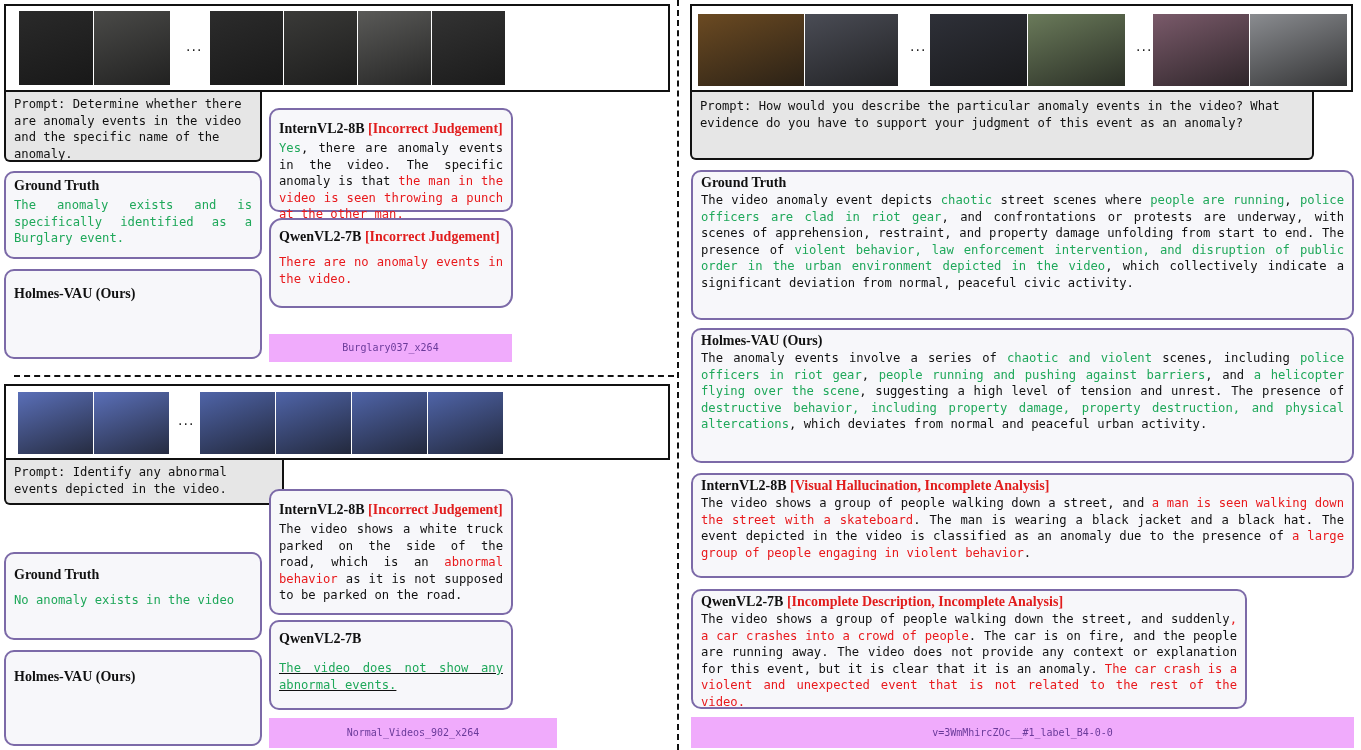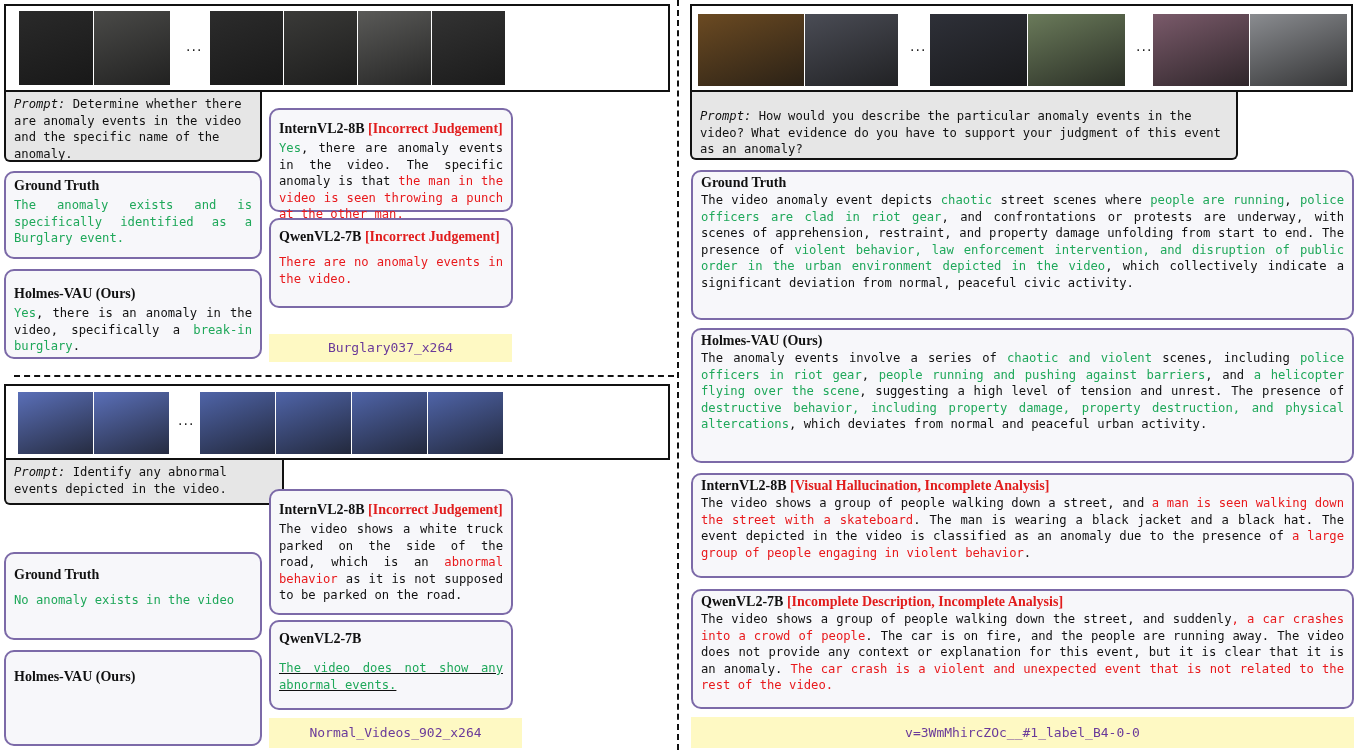--- a/index.html
+++ b/index.html
@@ -3,30 +3,30 @@
 <meta charset="utf-8">
 <style>
   * { box-sizing: border-box; margin: 0; padding: 0; }
   body { width: 1361px; height: 750px; background: #ffffff; position: relative; overflow: hidden;
          font-family: "DejaVu Sans Mono", "Liberation Mono", monospace; }
   .filmstrip { position: absolute; border: 2px solid #111; background: #fff; }
   .frame { position: absolute; }
   .dots { position: absolute; font-family: "DejaVu Sans", sans-serif; font-size: 14px; color: #222; letter-spacing: 1px; }
   .prompt { position: absolute; background: #e6e6e6; border: 2px solid #111; border-top: none;
             border-radius: 0 0 6px 6px; padding: 4px 8px; font-size: 12.2px; line-height: 16.5px; color: #111; }
-  .prompt .plabel { font-style: italic; }
+  .prompt .plabel { }
   .card { position: absolute; background: #f7f7fa; border: 2px solid #7c6aa8; border-radius: 10px;
           padding: 4px 8px; }
   .card .title { font-family: Liberation Serif, serif; font-weight: bold; font-size: 14px;
                  color: #111; line-height: 18px; }
   .card .title .tag { color: #e11d1d; }
   .card .body { font-size: 12.2px; line-height: 16.5px; color: #111; text-align: justify; margin-top: 2px; }
   .g { color: #1fa85a; }
   .r { color: #e8191c; }
-  .idbar { position: absolute; background: #fef9c3; color: #6a3a9a; font-size: 13px; text-align: center; }
+  .idbar { position: absolute; background: #f0abfc; color: #6a3a9a; font-size: 10px; text-align: center; }
   .hdash { position: absolute; height: 0; border-top: 2px dashed #111; }
   .vdash { position: absolute; width: 0; border-left: 2px dashed #111; }
 </style>
 </head>
 <body>
 
 <div class="vdash" style="left:677px; top:0; height:750px;"></div>
 <div class="hdash" style="left:14px; top:375px; width:660px;"></div>
 
 <div class="filmstrip" style="left:4px; top:4px; width:666px; height:88px;">
@@ -40,27 +40,26 @@
 </div>
 <div class="prompt" style="left:4px; top:92px; width:258px; height:70px;">
   <span class="plabel">Prompt:</span><span> Determine whether there are anomaly events in the video and the specific name of the anomaly.</span>
 </div>
 <div class="card" style="left:4px; top:171px; width:258px; height:88px;">
   <div class="title">Ground Truth</div>
   <div class="body"><span class="g">The anomaly exists and is specifically identified as a Burglary event.</span></div>
 </div>
 <div class="card" style="left:4px; top:269px; width:258px; height:90px;">
   <div class="title" style="margin-top:10px;">Holmes-VAU (Ours)</div>
-  <div class="body"><span class="g">Yes</span><span>, there is an anomaly in the video, specifically a </span><span class="g">break-in burglary</span><span>.</span></div>
 </div>
 <div class="card" style="left:269px; top:108px; width:244px; height:104px;">
   <div class="title" style="margin-top:6px;"><span>InternVL2-8B</span> <span class="tag">[Incorrect Judgement]</span></div>
   <div class="body"><span class="g">Yes</span><span>, there are anomaly events in the video. The specific anomaly is that </span><span class="r">the man in the video is seen throwing a punch at the other man.</span></div>
 </div>
-<div class="card" style="left:269px; top:218px; width:244px; height:90px;">
+<div class="card" style="left:269px; top:218px; width:244px; height:90px;border-radius:13px;">
   <div class="title" style="margin-top:4px;"><span>QwenVL2-7B</span> <span class="tag">[Incorrect Judgement]</span></div>
   <div class="body" style="margin-top:8px;"><span class="r">There are no anomaly events in the video.</span></div>
 </div>
 <div class="idbar" style="left:269px; top:334px; width:243px; height:28px; line-height:28px;">Burglary037_x264</div>
 
 <div class="filmstrip" style="left:4px; top:384px; width:666px; height:76px;">
   <div class="frame" style="left: 12px; top: 6px; width: 75px; height: 62px; background: linear-gradient(160deg, rgb(90, 111, 184) 0%, rgb(17, 17, 17) 140%);"></div>
   <div class="frame" style="left: 88px; top: 6px; width: 75px; height: 62px; background: linear-gradient(160deg, rgb(90, 111, 184) 0%, rgb(17, 17, 17) 140%);"></div>
   <span class="dots" style="left:172px; top:26px;">...</span>
   <div class="frame" style="left: 194px; top: 6px; width: 75px; height: 62px; background: linear-gradient(160deg, rgb(79, 100, 168) 0%, rgb(17, 17, 17) 140%);"></div>
@@ -79,44 +78,44 @@
   <div class="title" style="margin-top:12px;">Holmes-VAU (Ours)</div>
 </div>
 <div class="card" style="left:269px; top:489px; width:244px; height:126px;">
   <div class="title" style="margin-top:6px;"><span>InternVL2-8B</span> <span class="tag">[Incorrect Judgement]</span></div>
   <div class="body"><span>The video shows a white truck parked on the side of the road, which is an </span><span class="r">abnormal behavior</span><span> as it is not supposed to be parked on the road.</span></div>
 </div>
 <div class="card" style="left:269px; top:620px; width:244px; height:90px;">
   <div class="title" style="margin-top:4px;"><span>QwenVL2-7B</span></div>
   <div class="body" style="margin-top:12px;text-decoration:underline;"><span class="g">The video does not show any abnormal events.</span></div>
 </div>
-<div class="idbar" style="left:269px; top:718px; width:253px; height:30px; line-height:30px;text-align:center;">Normal_Videos_902_x264</div>
+<div class="idbar" style="left:269px; top:718px; width:288px; height:30px; line-height:30px;text-align:center;">Normal_Videos_902_x264</div>
 
 <div class="filmstrip" style="left:690px; top:4px; width:663px; height:88px;">
   <div class="frame" style="left: 6px; top: 8px; width: 106px; height: 72px; background: linear-gradient(160deg, rgb(107, 74, 34) 0%, rgb(17, 17, 17) 140%);"></div>
   <div class="frame" style="left: 113px; top: 8px; width: 93px; height: 72px; background: linear-gradient(160deg, rgb(74, 76, 85) 0%, rgb(17, 17, 17) 140%);"></div>
   <span class="dots" style="left:218px; top:32px;">...</span>
   <div class="frame" style="left: 238px; top: 8px; width: 97px; height: 72px; background: linear-gradient(160deg, rgb(46, 48, 56) 0%, rgb(17, 17, 17) 140%);"></div>
   <div class="frame" style="left: 336px; top: 8px; width: 97px; height: 72px; background: linear-gradient(160deg, rgb(106, 122, 90) 0%, rgb(17, 17, 17) 140%);"></div>
   <span class="dots" style="left:444px; top:32px;">...</span>
   <div class="frame" style="left: 461px; top: 8px; width: 96px; height: 72px; background: linear-gradient(160deg, rgb(122, 90, 106) 0%, rgb(17, 17, 17) 140%);"></div>
   <div class="frame" style="left: 558px; top: 8px; width: 97px; height: 72px; background: linear-gradient(160deg, rgb(138, 140, 144) 0%, rgb(17, 17, 17) 140%);"></div>
 </div>
-<div class="prompt" style="left:690px; top:92px; width:548px; height:68px; padding-top:16px;">
+<div class="prompt" style="left:690px; top:92px; width:624px; height:68px; padding-top:6px;">
   <span class="plabel">Prompt:</span><span> How would you describe the particular anomaly events in the video? What evidence do you have to support your judgment of this event as an anomaly?</span>
 </div>
 <div class="card" style="left:691px; top:170px; width:663px; height:150px; padding-top:2px;">
   <div class="title">Ground Truth</div>
   <div class="body" style="margin-top:0;"><span>The video anomaly event depicts </span><span class="g">chaotic</span><span> street scenes where </span><span class="g">people are running</span><span>, </span><span class="g">police officers are clad in riot gear</span><span>, and confrontations or protests are underway, with scenes of apprehension, restraint, and property damage unfolding from start to end. The presence of </span><span class="g">violent behavior, law enforcement intervention, and disruption of public order in the urban environment depicted in the video</span><span>, which collectively indicate a significant deviation from normal, peaceful civic activity.</span></div>
 </div>
 <div class="card" style="left:691px; top:328px; width:663px; height:135px; padding-top:2px;">
   <div class="title">Holmes-VAU (Ours)</div>
   <div class="body" style="margin-top:0;"><span>The anomaly events involve a series of </span><span class="g">chaotic and violent</span><span> scenes, including </span><span class="g">police officers in riot gear</span><span>, </span><span class="g">people running and pushing against barriers</span><span>, and </span><span class="g">a helicopter flying over the scene</span><span>, suggesting a high level of tension and unrest. The presence of </span><span class="g">destructive behavior, including property damage, property destruction, and physical altercations</span><span>, which deviates from normal and peaceful urban activity.</span></div>
 </div>
 <div class="card" style="left:691px; top:473px; width:663px; height:105px; padding-top:2px;">
   <div class="title"><span>InternVL2-8B</span> <span class="tag">[Visual Hallucination, Incomplete Analysis]</span></div>
   <div class="body" style="margin-top:0;"><span>The video shows a group of people walking down a street, and </span><span class="r">a man is seen walking down the street with a skateboard</span><span>. The man is wearing a black jacket and a black hat. The event depicted in the video is classified as an anomaly due to the presence of </span><span class="r">a large group of people engaging in violent behavior</span><span>.</span></div>
 </div>
-<div class="card" style="left:691px; top:589px; width:663px; height:120px; padding-top:2px;">
+<div class="card" style="left:691px; top:589px; width:556px; height:120px; padding-top:2px;">
   <div class="title"><span>QwenVL2-7B</span> <span class="tag">[Incomplete Description, Incomplete Analysis]</span></div>
   <div class="body" style="margin-top:0;"><span>The video shows a group of people walking down the street, and suddenly</span><span class="r">, a car crashes into a crowd of people</span><span>. The car is on fire, and the people are running away. The video does not provide any context or explanation for this event, but it is clear that it is an anomaly. </span><span class="r">The car crash is a violent and unexpected event that is not related to the rest of the video.</span></div>
 </div>
 <div class="idbar" style="left:691px; top:717px; width:663px; height:31px; line-height:31px;">v=3WmMhircZOc__#1_label_B4-0-0</div>
 
 </body></html>

